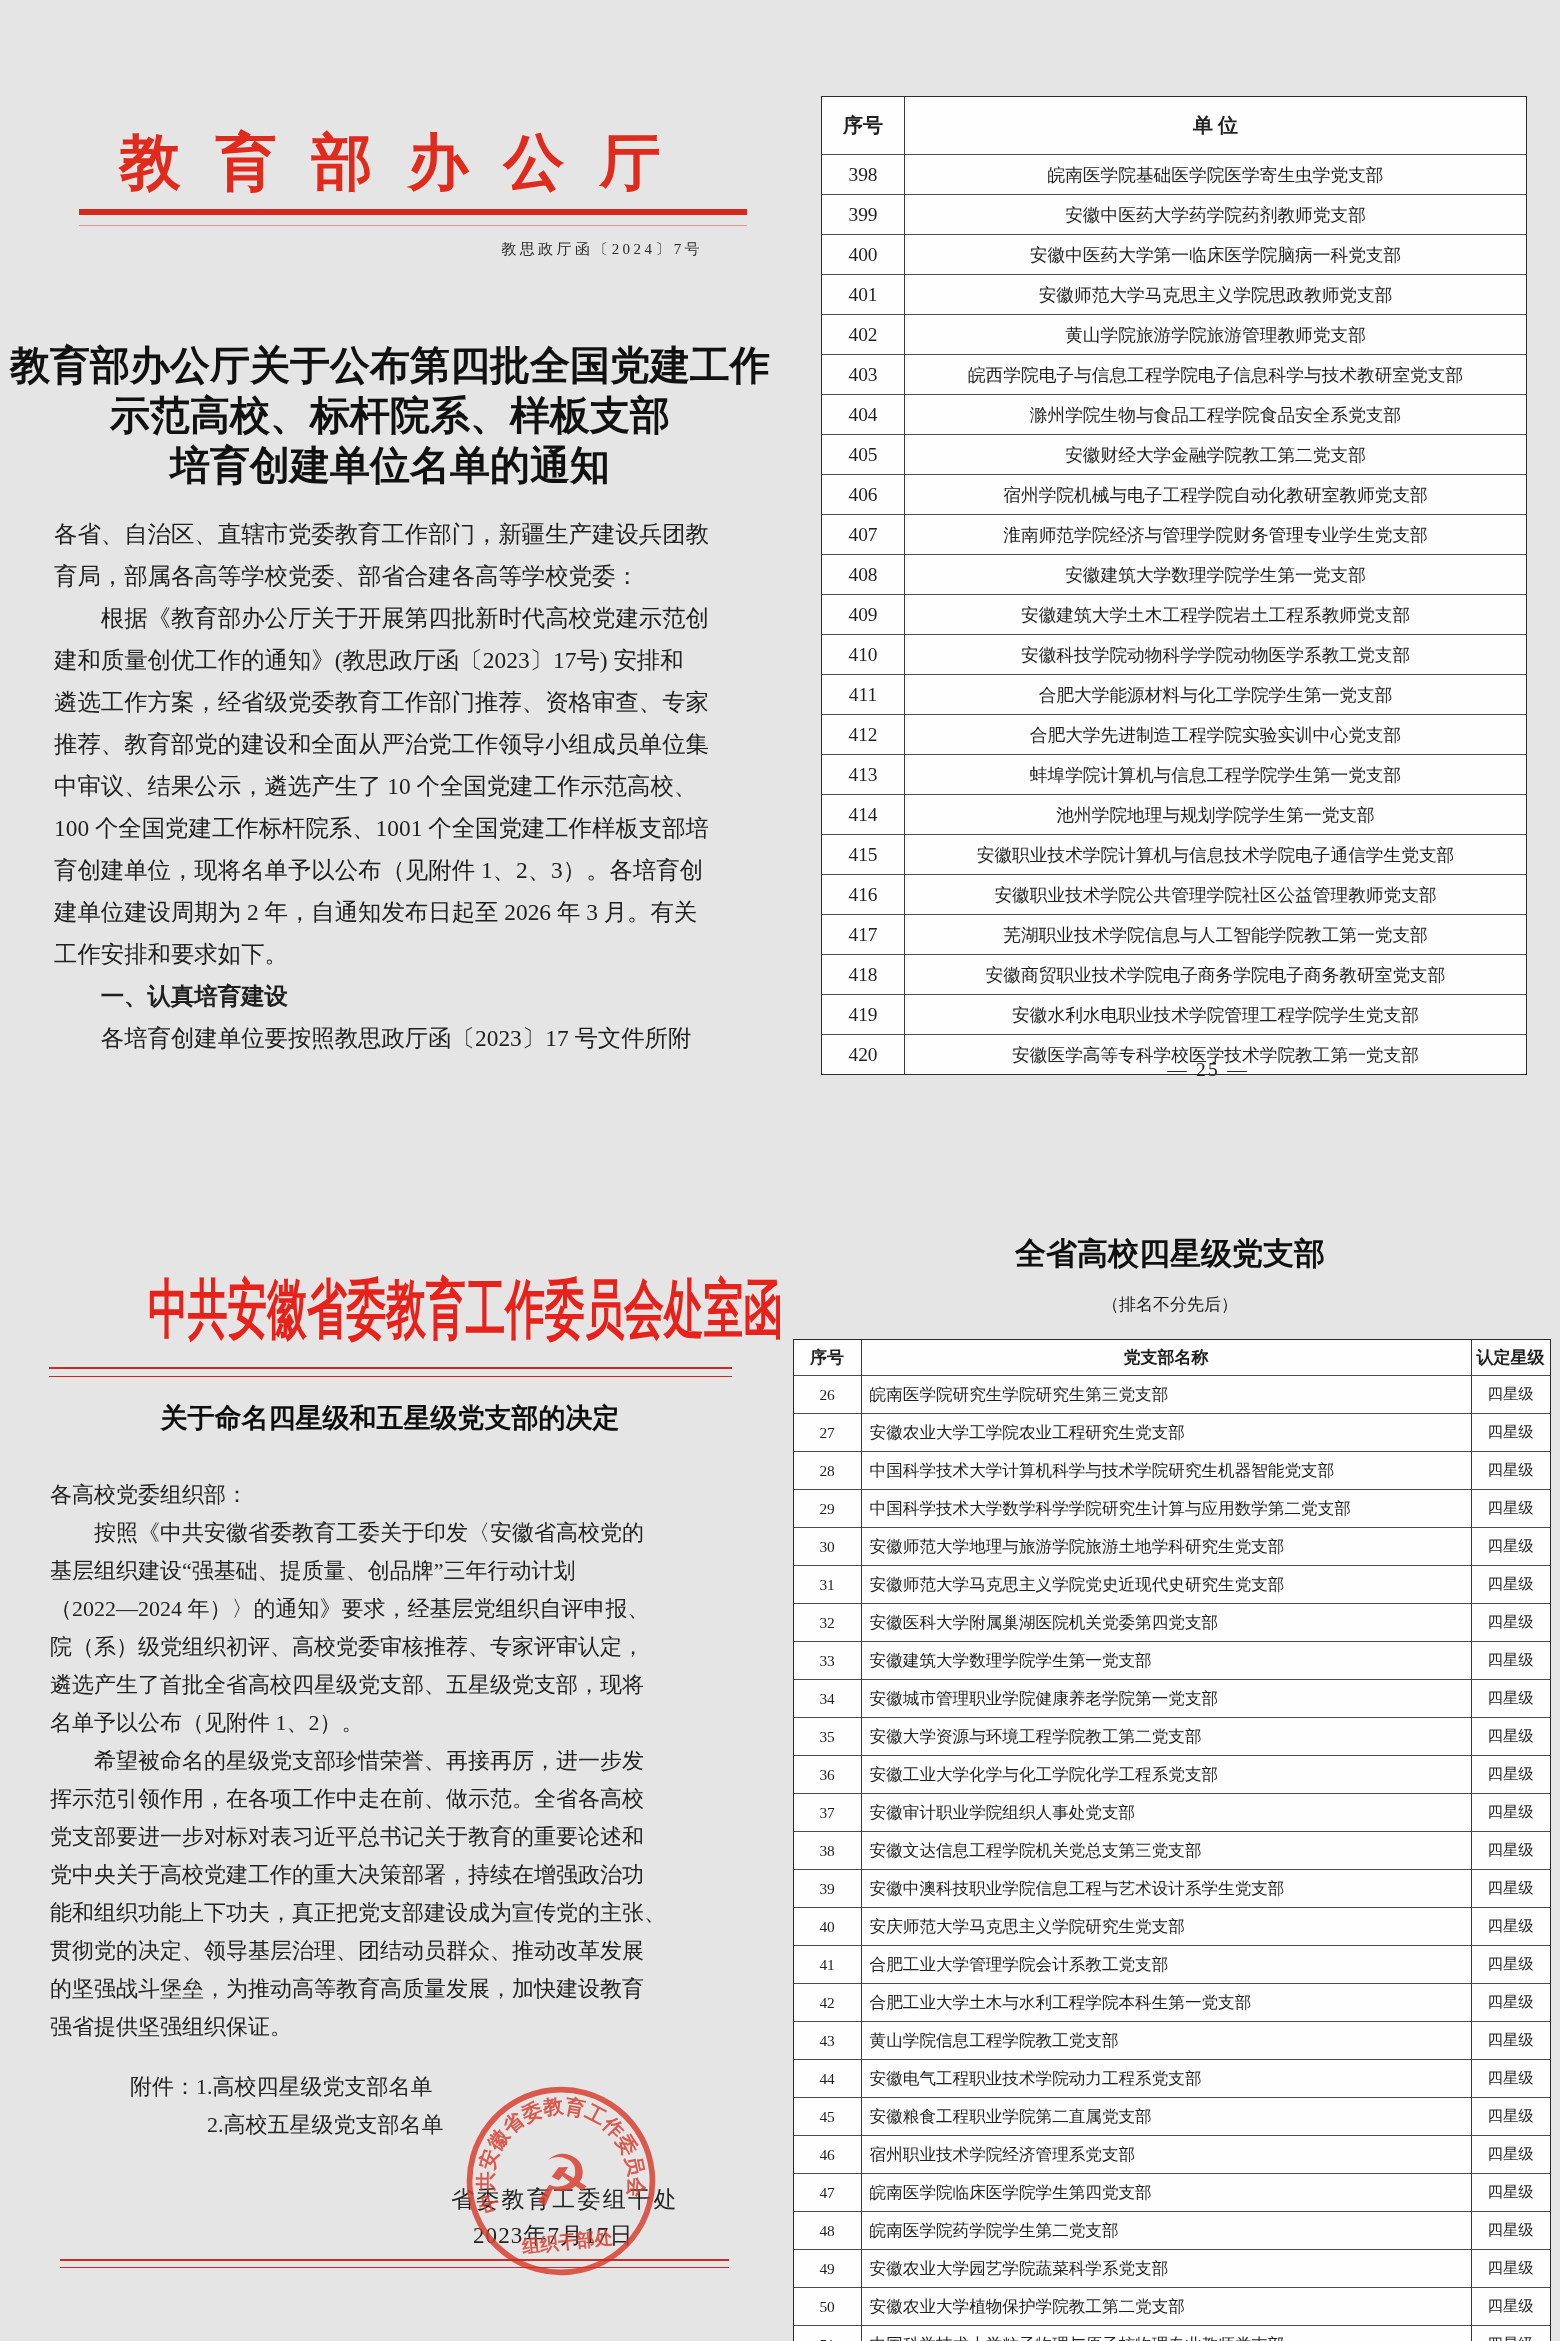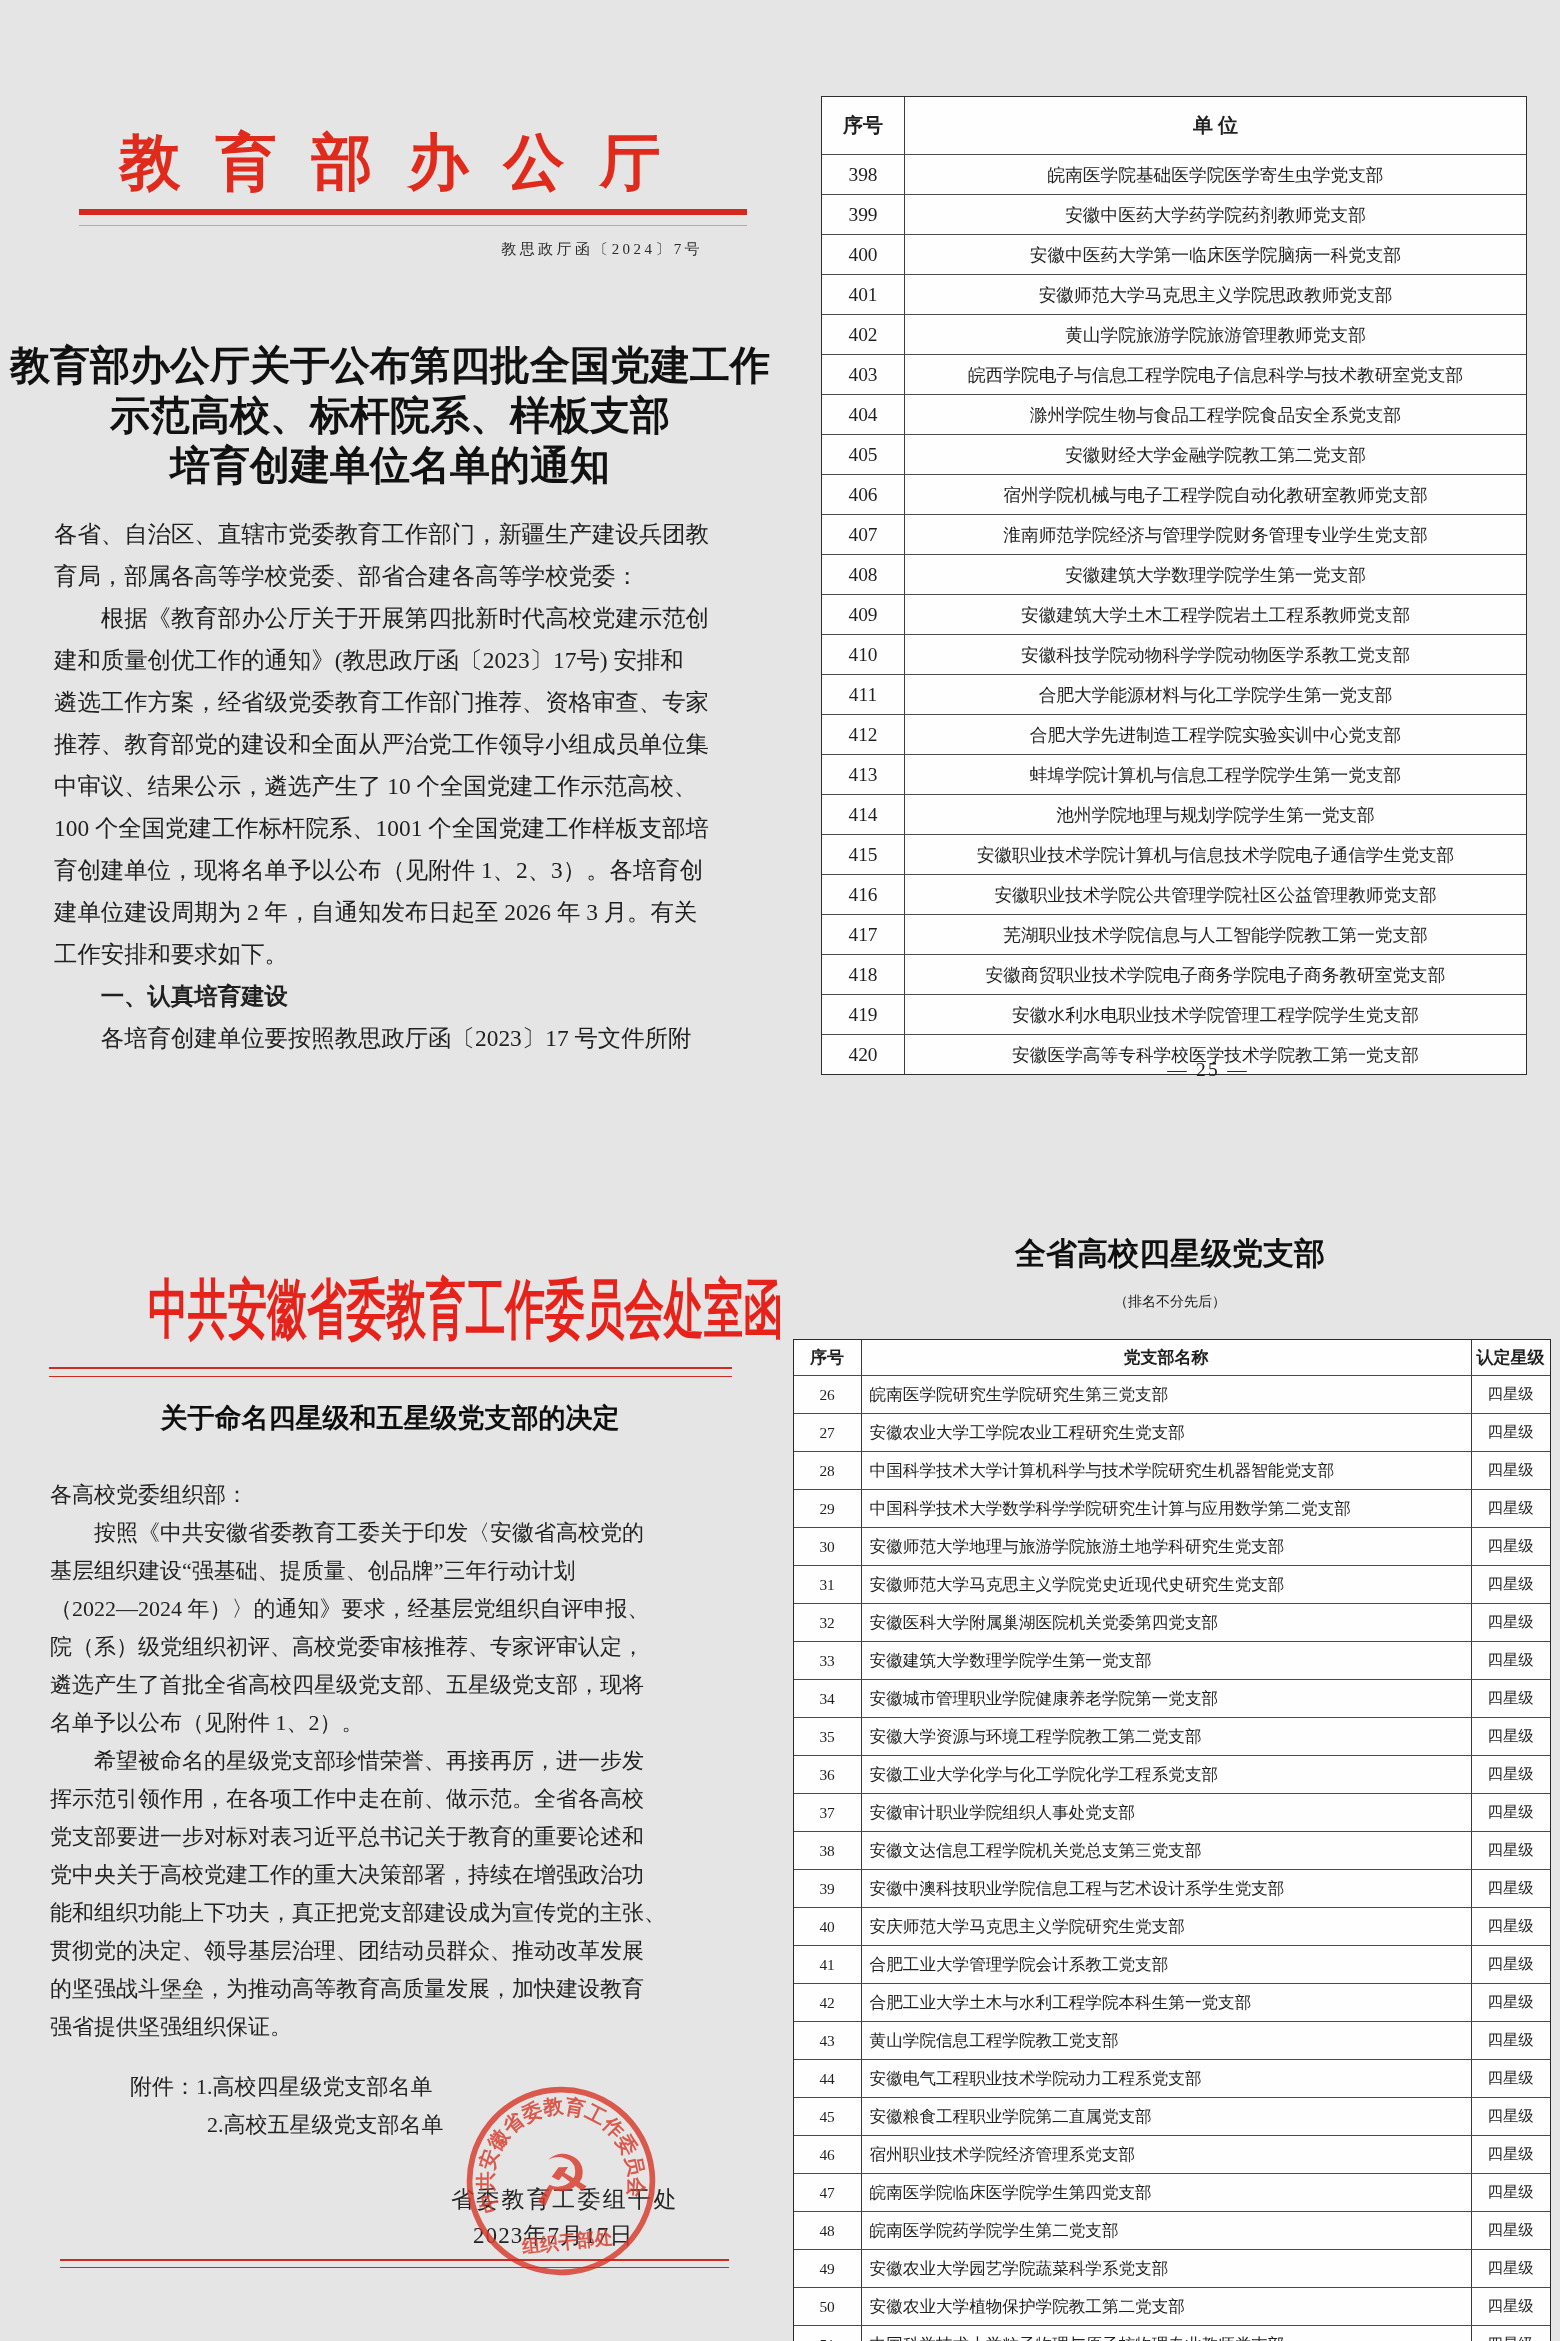--- a/index.html
+++ b/index.html
@@ -44,21 +44,21 @@
   .doc2-att1{left:130px;top:901px;font-size:22px;color:#222;}
   .doc2-att2{left:207px;top:939px;font-size:22px;color:#222;}
   .doc2-sign{left:451px;top:1013px;font-size:23px;color:#222;letter-spacing:2.3px;}
   .doc2-date{left:473px;top:1049px;font-size:23px;color:#222;letter-spacing:1.1px;}
   .doc2-bottomrule{left:60px;top:1088px;width:669px;height:6.3px;
      border-top:2.3px solid #cf2a20;border-bottom:1.7px solid #cf2a20;}
   .stamp{left:461px;top:910px;width:200px;height:200px;opacity:0.82;transform:rotate(-6deg);}
 
   
   .t4-title{left:0;top:62px;width:780px;text-align:center;font-size:31px;font-weight:700;color:#101010;}
-  .t4-sub{left:0;top:122px;width:780px;text-align:center;font-size:14px;color:#1a1a1a;}
+  .t4-sub{left:0;top:122px;width:780px;text-align:center;font-size:17px;color:#1a1a1a;}
   .t4{left:12.6px;top:168px;width:756px;border:1.7px solid #2b2b2b;background:#fefefe;}
   .t4-header{display:flex;height:35px;font-weight:700;font-size:17px;}
   .t4 .c-no{width:67px;flex:0 0 67px;border-right:1.1px solid #3a3a3a;
       display:flex;align-items:center;justify-content:center;height:100%;}
   .t4 .c-name{flex:1;display:flex;align-items:center;height:100%;padding-left:8px;box-sizing:border-box;}
   .t4-header .c-name{justify-content:center;padding-left:0;}
   .t4 .c-star{width:78px;flex:0 0 78px;border-left:1.1px solid #3a3a3a;
       display:flex;align-items:center;justify-content:center;height:100%;}
   .t4 .row{display:flex;height:37px;border-top:1.1px solid #4a4a4a;font-size:16.6px;}
   .t4 .row .c-no{font-size:15.4px;}

